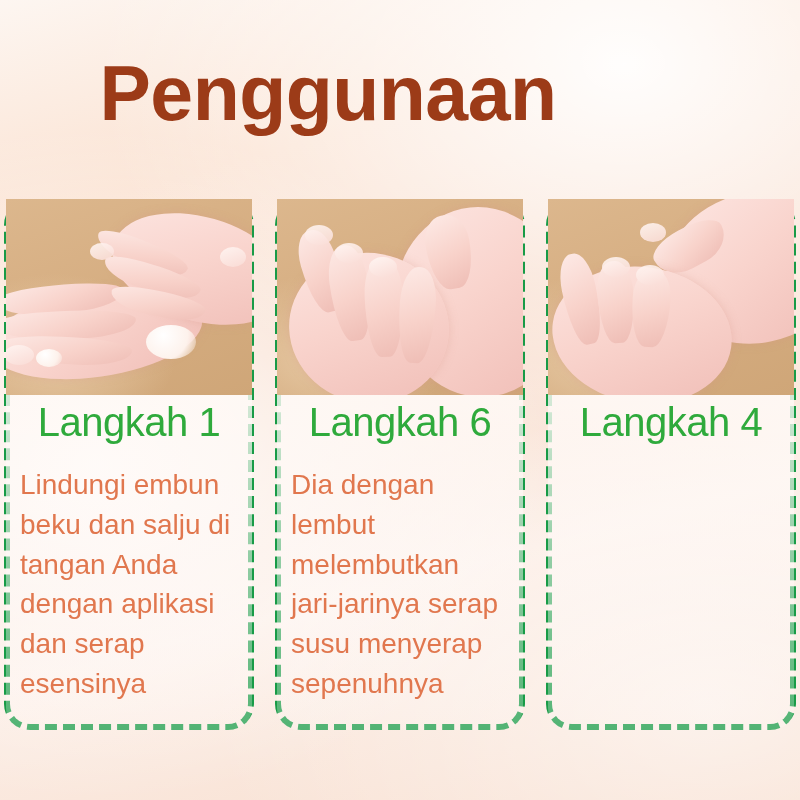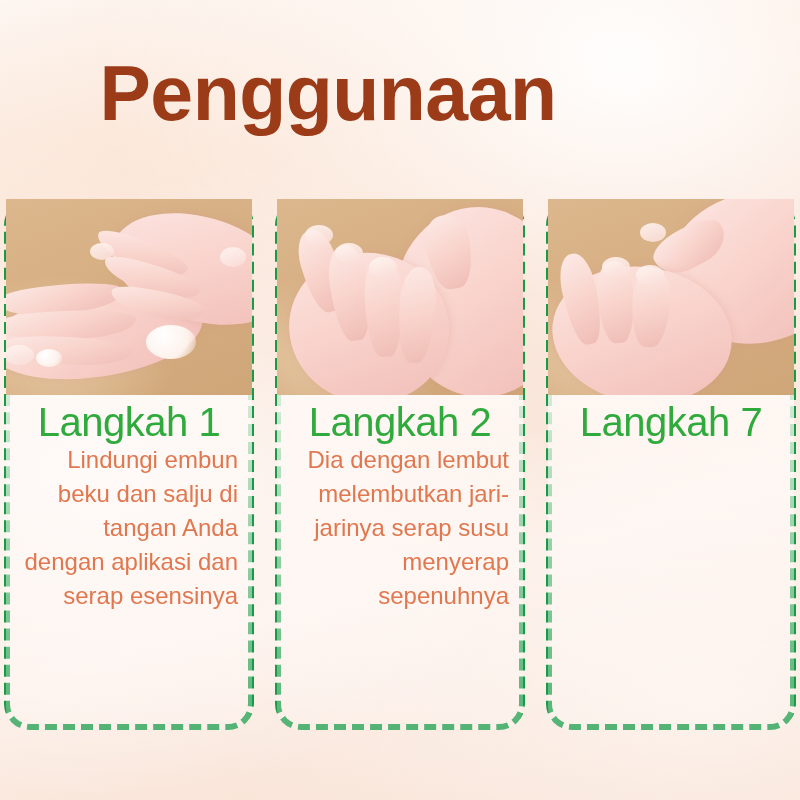--- a/index.html
+++ b/index.html
@@ -105,24 +105,25 @@
     color:#2faa3c;
     line-height:1.05;
     letter-spacing:-0.5px;
     white-space:nowrap;
   }
 
   
   .step-body {
     position:relative;
     z-index:2;
+    margin-top:22px;
     padding:0 10px;
     width:100%;
-    text-align:right;
-    font-size:24px;
+    text-align:left;
+    font-size:28px;
     line-height:1.42;
     color:#e1774e;
     font-weight:400;
   }
 
   
   .text-veil {
     position:absolute;
     left:-4px; right:-4px; top:190px; bottom:-6px;
     background:linear-gradient(180deg, rgba(255,250,247,0.82) 0%, rgba(255,250,248,0.55) 45%, rgba(255,250,248,0.25) 100%);
@@ -185,21 +186,21 @@
           <div class="finger" style="left:88px; top:58px; width:38px; height:100px; transform:rotate(-2deg);"></div>
           <div class="finger" style="left:122px; top:68px; width:36px; height:96px; transform:rotate(4deg);"></div>
           <div class="nail" style="left:28px; top:26px; width:28px; height:20px;"></div>
           <div class="nail" style="left:58px; top:44px; width:28px; height:20px;"></div>
           <div class="nail" style="left:92px; top:58px; width:28px; height:20px;"></div>
           <div class="finger" style="left:150px; top:16px; width:44px; height:74px; transform:rotate(-10deg);"></div>
         </div>
 
         <div class="text-veil"></div>
 
-        <div class="step-title">Langkah 2</div>
+        <div class="step-title">Langkah 6</div>
         <div class="step-body">Dia dengan lembut melembutkan jari-jarinya serap susu menyerap sepenuhnya</div>
       </div>
     </div>
 
     <div class="card">
       <div class="card-inner">
 
         <div class="photo">
           <div class="photo-bg"></div>
 
@@ -210,18 +211,18 @@
           <div class="hand" style="left:4px; top:68px; width:180px; height:136px; transform:rotate(8deg);"></div>
           <div class="finger" style="left:16px; top:54px; width:34px; height:92px; transform:rotate(-12deg);"></div>
           <div class="finger" style="left:50px; top:62px; width:36px; height:82px; transform:rotate(-4deg);"></div>
           <div class="finger" style="left:84px; top:70px; width:38px; height:78px; transform:rotate(4deg);"></div>
           <div class="nail" style="left:54px; top:58px; width:28px; height:20px;"></div>
           <div class="nail" style="left:88px; top:66px; width:28px; height:20px;"></div>
         </div>
 
         <div class="text-veil"></div>
 
-        <div class="step-title">Langkah 7</div>
+        <div class="step-title">Langkah 4</div>
       </div>
     </div>
 
   </div>
 </div>
 
 </body></html>

